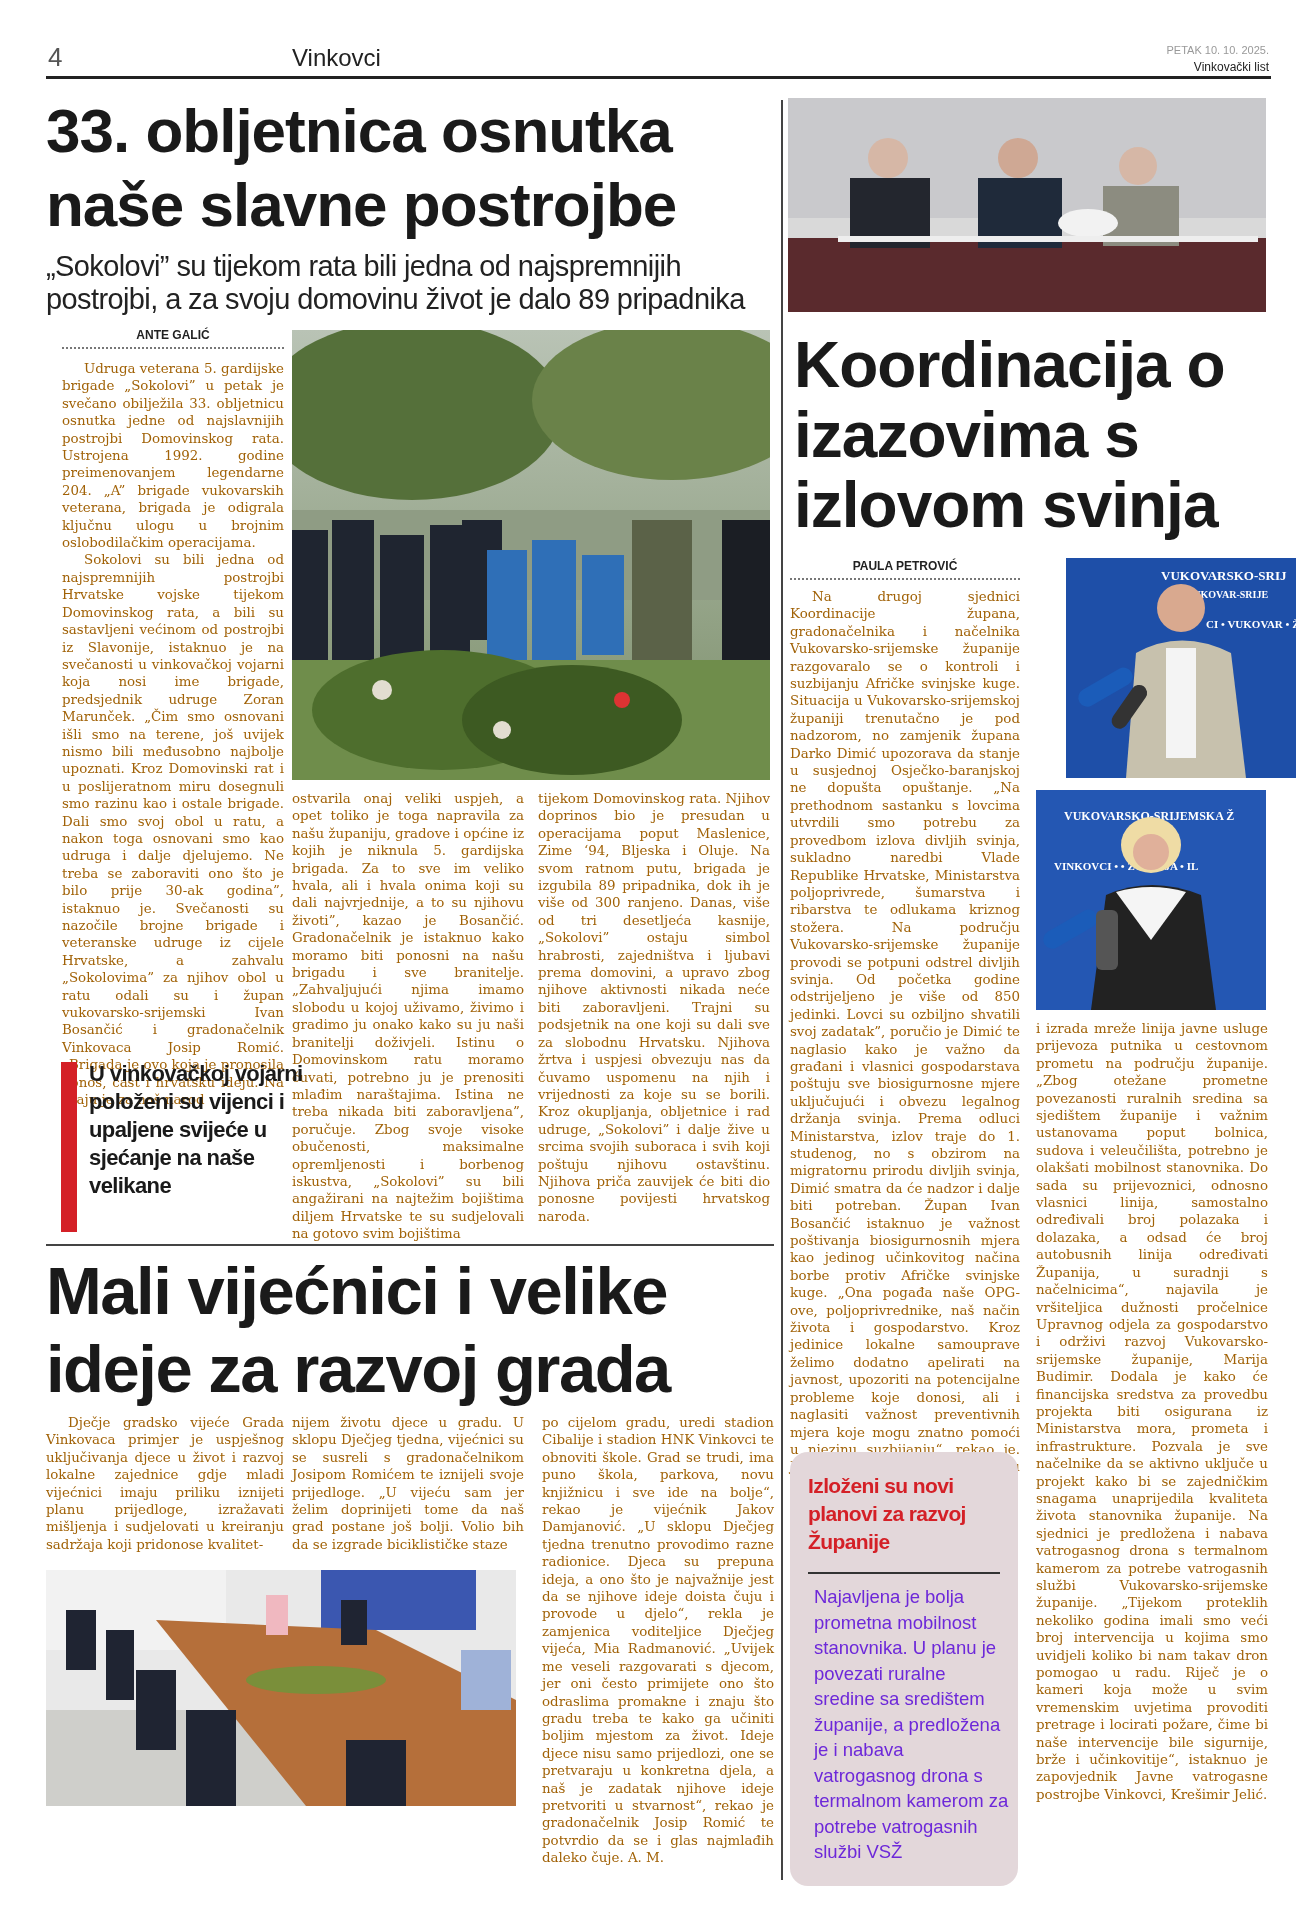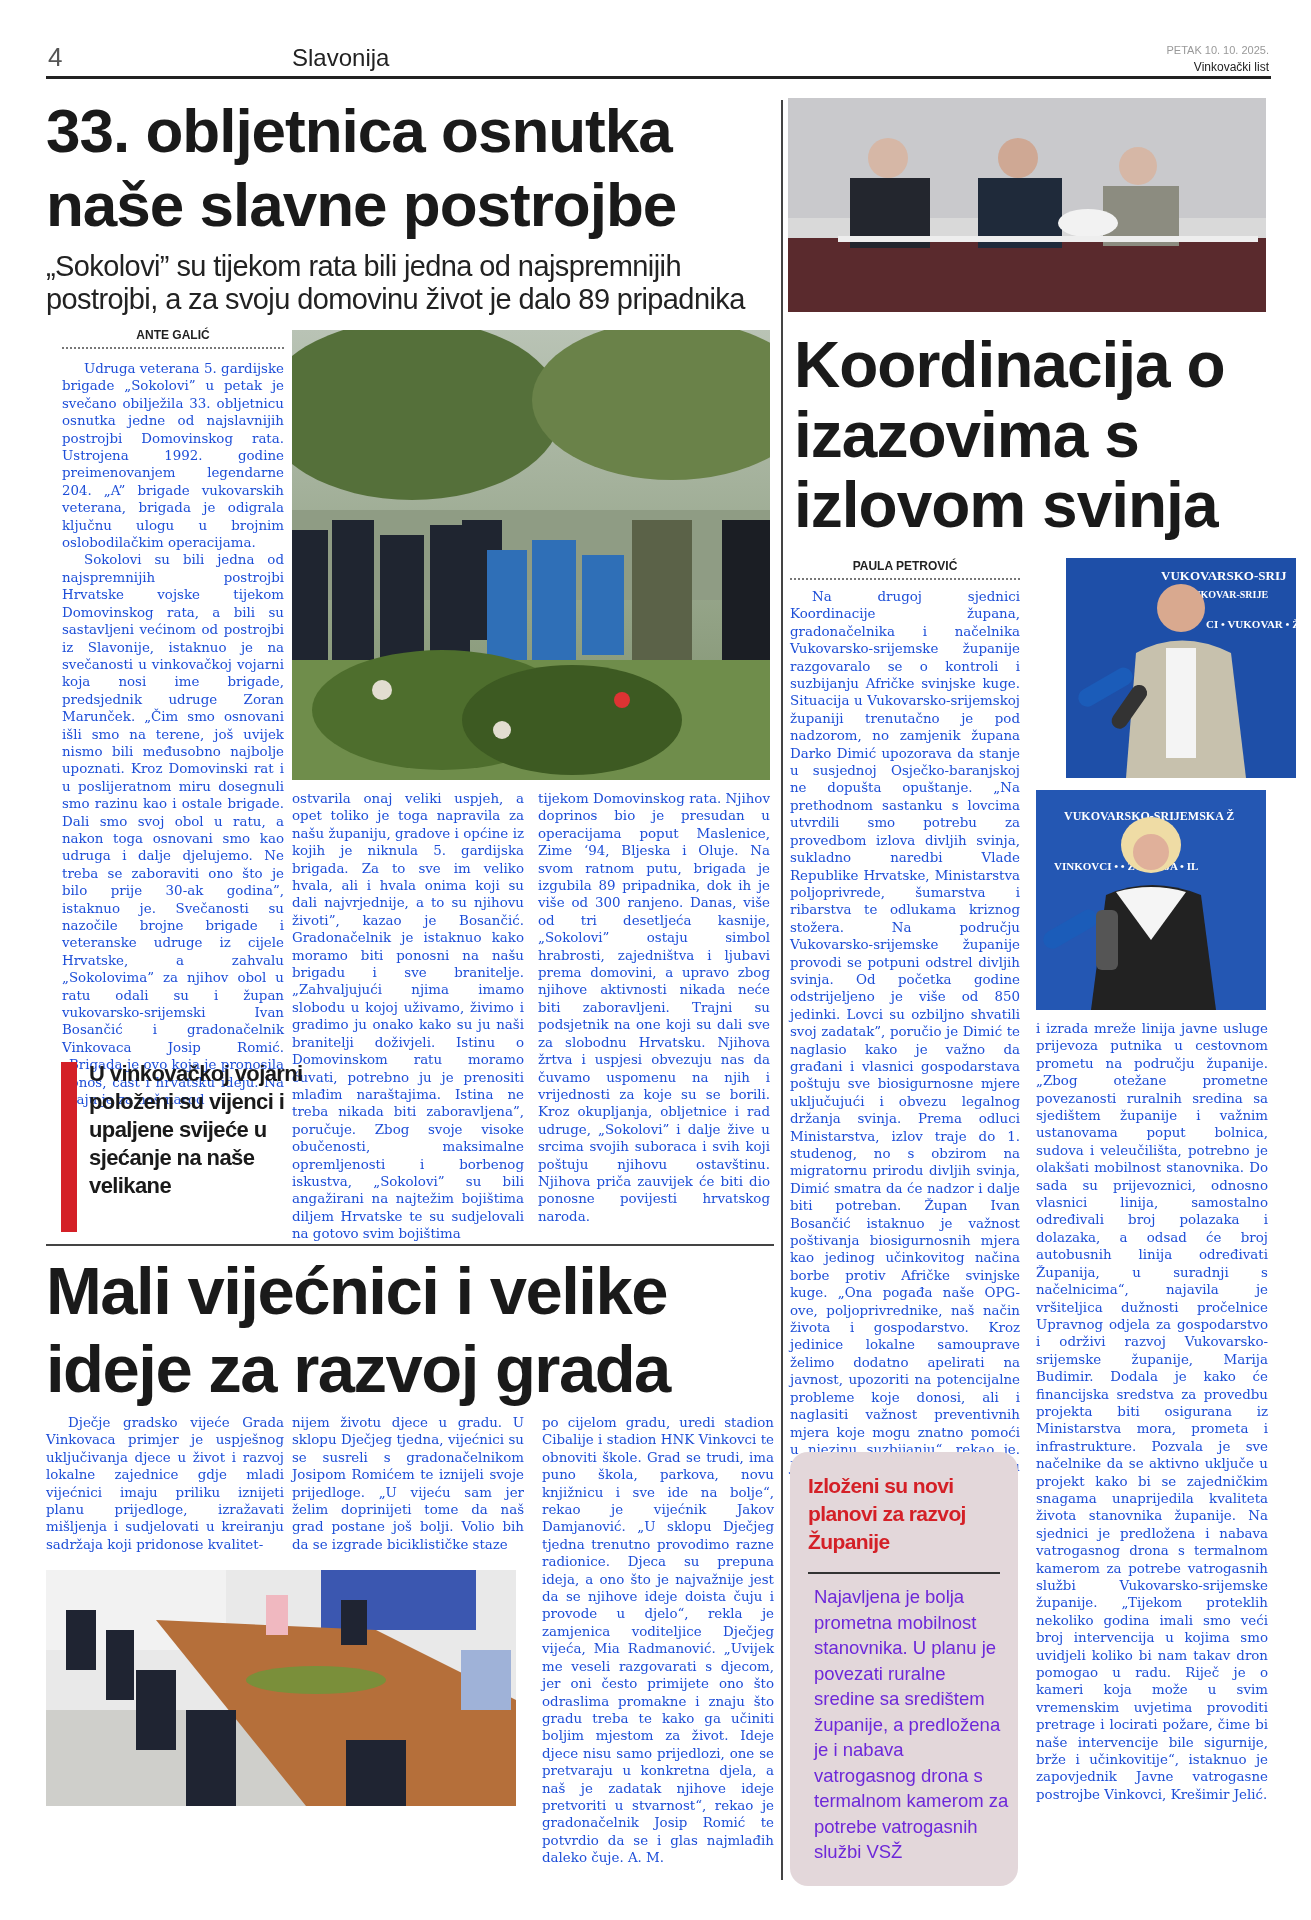--- a/index.html
+++ b/index.html
@@ -13,42 +13,42 @@
   .paper{right:42px;top:60px;font-family:"Liberation Sans",sans-serif;font-size:12px;color:#222;text-align:right;}
   .header-rule{left:46px;right:40px;top:76px;height:3px;background:#222;}
   .vrule{left:781px;top:100px;width:2px;height:1780px;background:#444;}
   .hrule{left:46px;width:728px;top:1244px;height:2px;background:#444;}
 
   .headline{font-family:"Liberation Sans",sans-serif;font-weight:bold;color:#1a1a1a;letter-spacing:-1px;}
   .h1{left:46px;top:94px;width:730px;font-size:62px;line-height:74px;}
   .deck{left:46px;top:250px;width:730px;font-family:"Liberation Sans",sans-serif;font-size:29px;line-height:33px;color:#222;letter-spacing:-0.6px;}
   .byline{font-family:"Liberation Sans",sans-serif;font-weight:bold;font-size:12px;text-align:center;color:#222;
           border-bottom:2px dotted #777;padding-bottom:5px;}
-  .body{font-size:13.4px;line-height:17.4px;text-align:justify;hyphens:auto;color:#1d4ed8;}
+  .body{font-size:13.4px;line-height:17.4px;text-align:justify;hyphens:auto;color:#a16207;}
   .body p{margin:0;text-indent:22px;}
   .body p.noindent{text-indent:0;}
   .photo{overflow:hidden;}
   .photo svg{display:block;width:100%;height:100%;}
   .pull{left:61px;top:1062px;width:240px;height:170px;}
   .pull .bar{position:absolute;left:0;top:0;width:16px;height:170px;background:#d42027;}
   .pull .txt{position:absolute;left:28px;top:-2px;width:215px;font-family:"Liberation Sans",sans-serif;font-weight:bold;
              font-size:22px;line-height:28px;color:#1a1a1a;letter-spacing:-0.6px;}
   .h2{left:780px;top:330px;width:520px;font-size:64px;line-height:70px;padding-left:14px;}
   .h3{left:46px;top:1252px;width:735px;font-size:67px;line-height:78px;letter-spacing:-1.5px;}
   .box{left:790px;top:1452px;width:228px;height:434px;background:#e3d7da;border-radius:18px;}
   .box .title{position:absolute;left:18px;top:20px;width:200px;font-family:"Liberation Sans",sans-serif;font-weight:bold;
               font-size:21px;line-height:28px;color:#d42027;letter-spacing:-0.6px;}
   .box .rule{position:absolute;left:18px;right:18px;top:120px;height:2px;background:#333;}
   .box .text{position:absolute;left:24px;top:132px;width:195px;font-family:"Liberation Sans",sans-serif;font-size:18.5px;line-height:25.5px;color:#6d28d9;}
 </style>
 </head>
 <body>
 
 <div class="abs page-num">4</div>
-<div class="abs section">Slavonija</div>
+<div class="abs section">Vinkovci</div>
 <div class="abs date">PETAK 10. 10. 2025.</div>
 <div class="abs paper">Vinkovački list</div>
 <div class="abs header-rule"></div>
 <div class="abs vrule"></div>
 <div class="abs hrule"></div>
 
 <div class="abs headline h1">33. obljetnica osnutka naše slavne postrojbe</div>
 <div class="abs deck">„Sokolovi” su tijekom rata bili jedna od najspremnijih postrojbi, a za svoju domovinu život je dalo 89 pripadnika</div>
 <div class="abs byline" style="left:62px;top:328px;width:222px;">ANTE GALIĆ</div>
 

